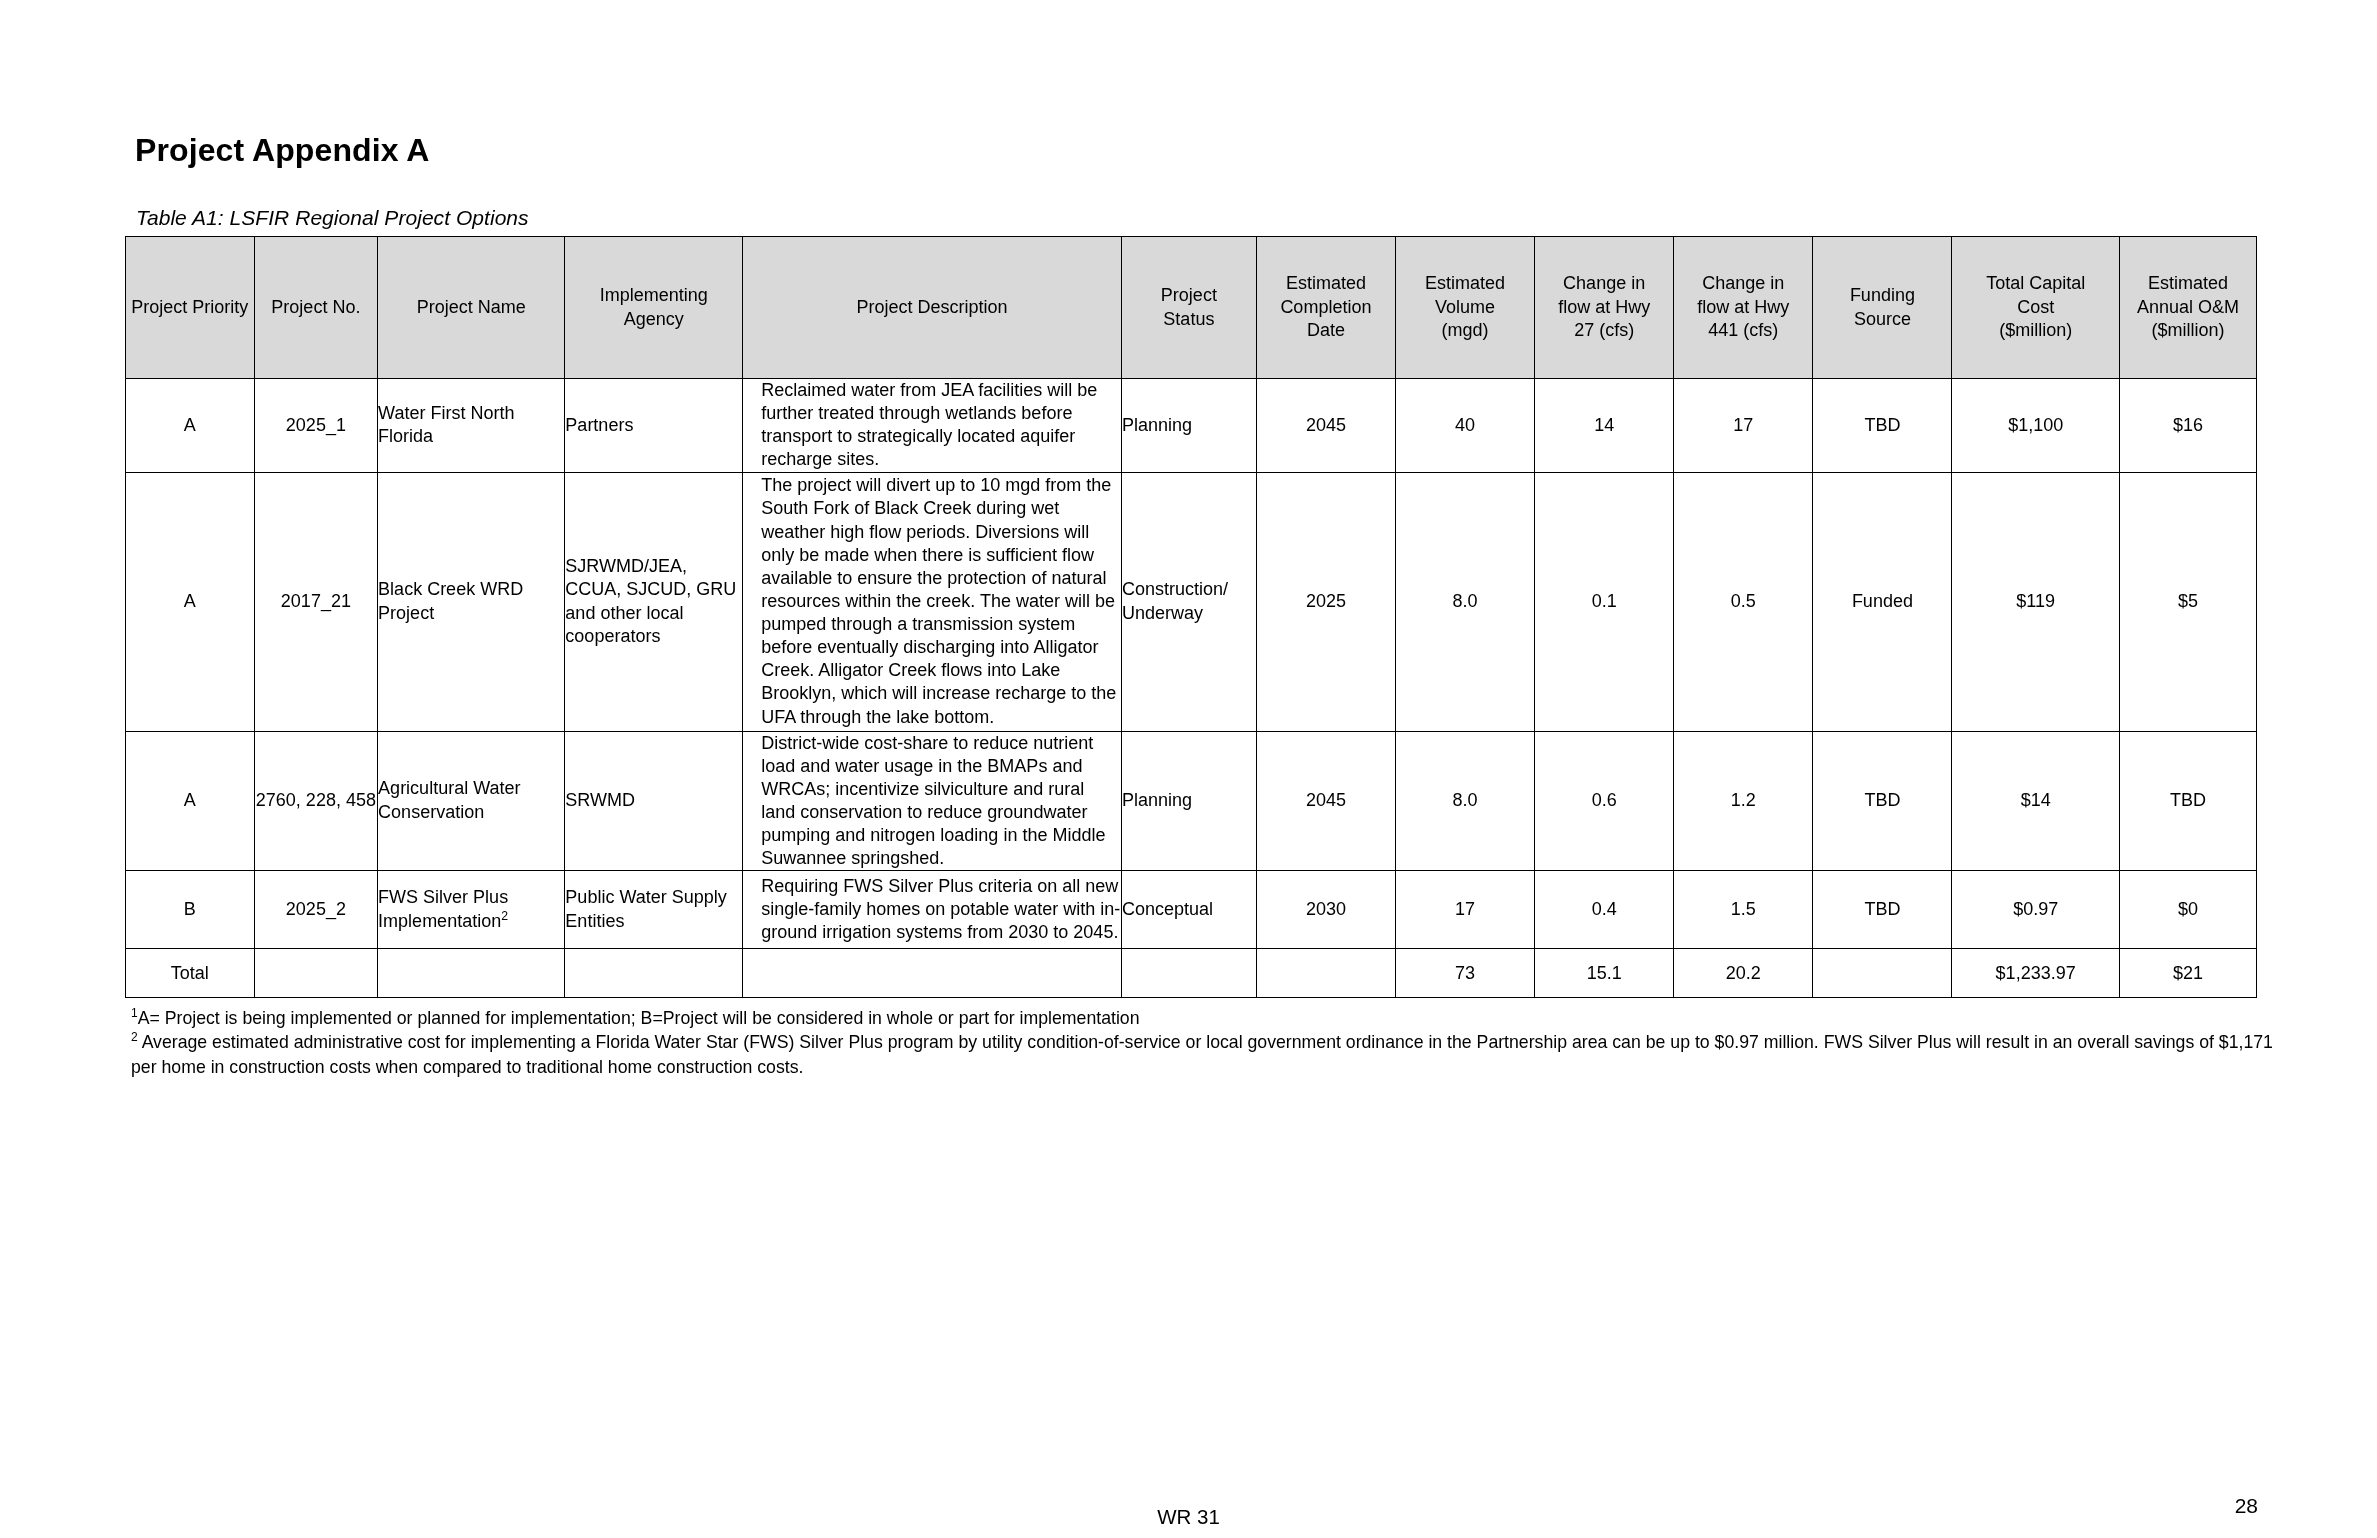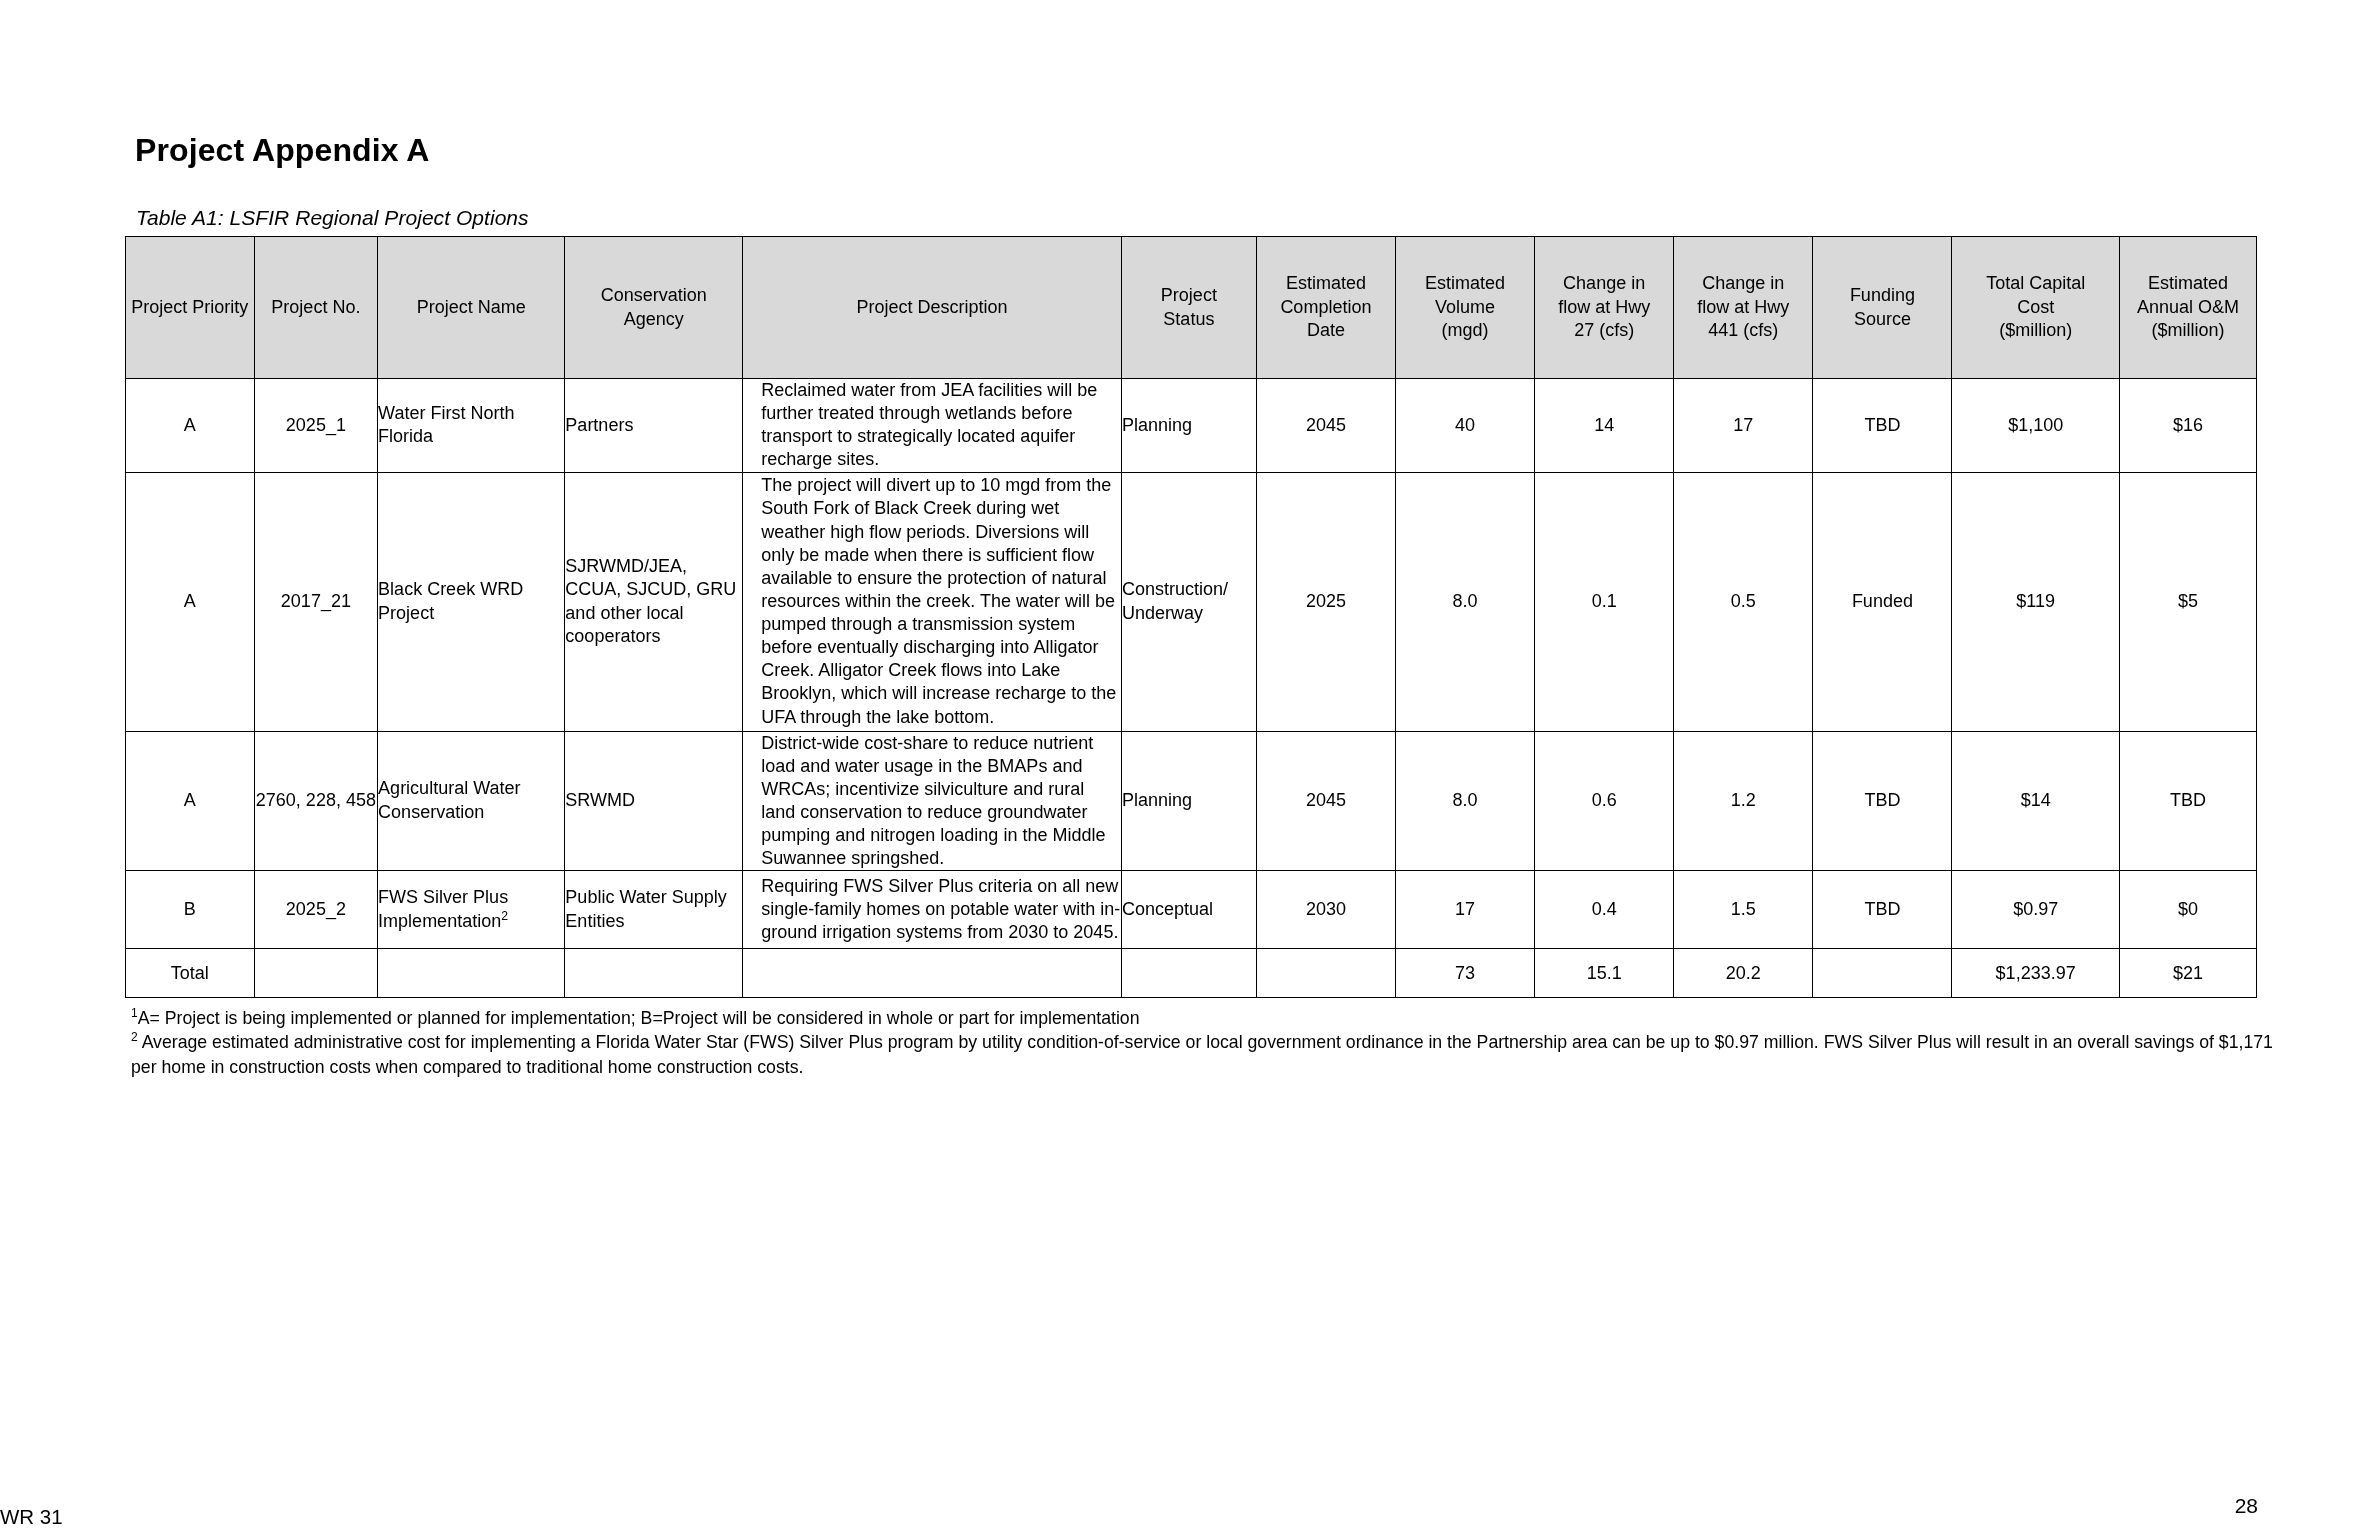--- a/index.html
+++ b/index.html
@@ -124,21 +124,21 @@
     right: 119px;
     top: 1469px;
     font-size: 21px;
     margin-top: 25px;
   }
   .running-footer {
     position: absolute;
     left: 0;
     right: 0;
     top: 1505px;
-    text-align: left;
+    text-align: center;
     font-size: 20.5px;
   }
 </style>
 </head>
 <body>
 
 <div class="page">
 
   <div class="doc-title">Project Appendix A</div>
   <div class="table-caption">Table A1: LSFIR Regional Project Options</div>
@@ -165,21 +165,21 @@
           <th>
             <span class="hdr">Project Priority</span>
           </th>
           <th>
             <span class="hdr">Project No.</span>
           </th>
           <th>
             <span class="hdr">Project Name</span>
           </th>
           <th>
-            <span class="hdr">Conservation</span>
+            <span class="hdr">Implementing</span>
             <span class="hdr">Agency</span>
           </th>
           <th>
             <span class="hdr">Project Description</span>
           </th>
           <th>
             <span class="hdr">Project</span>
             <span class="hdr">Status</span>
           </th>
           <th>

